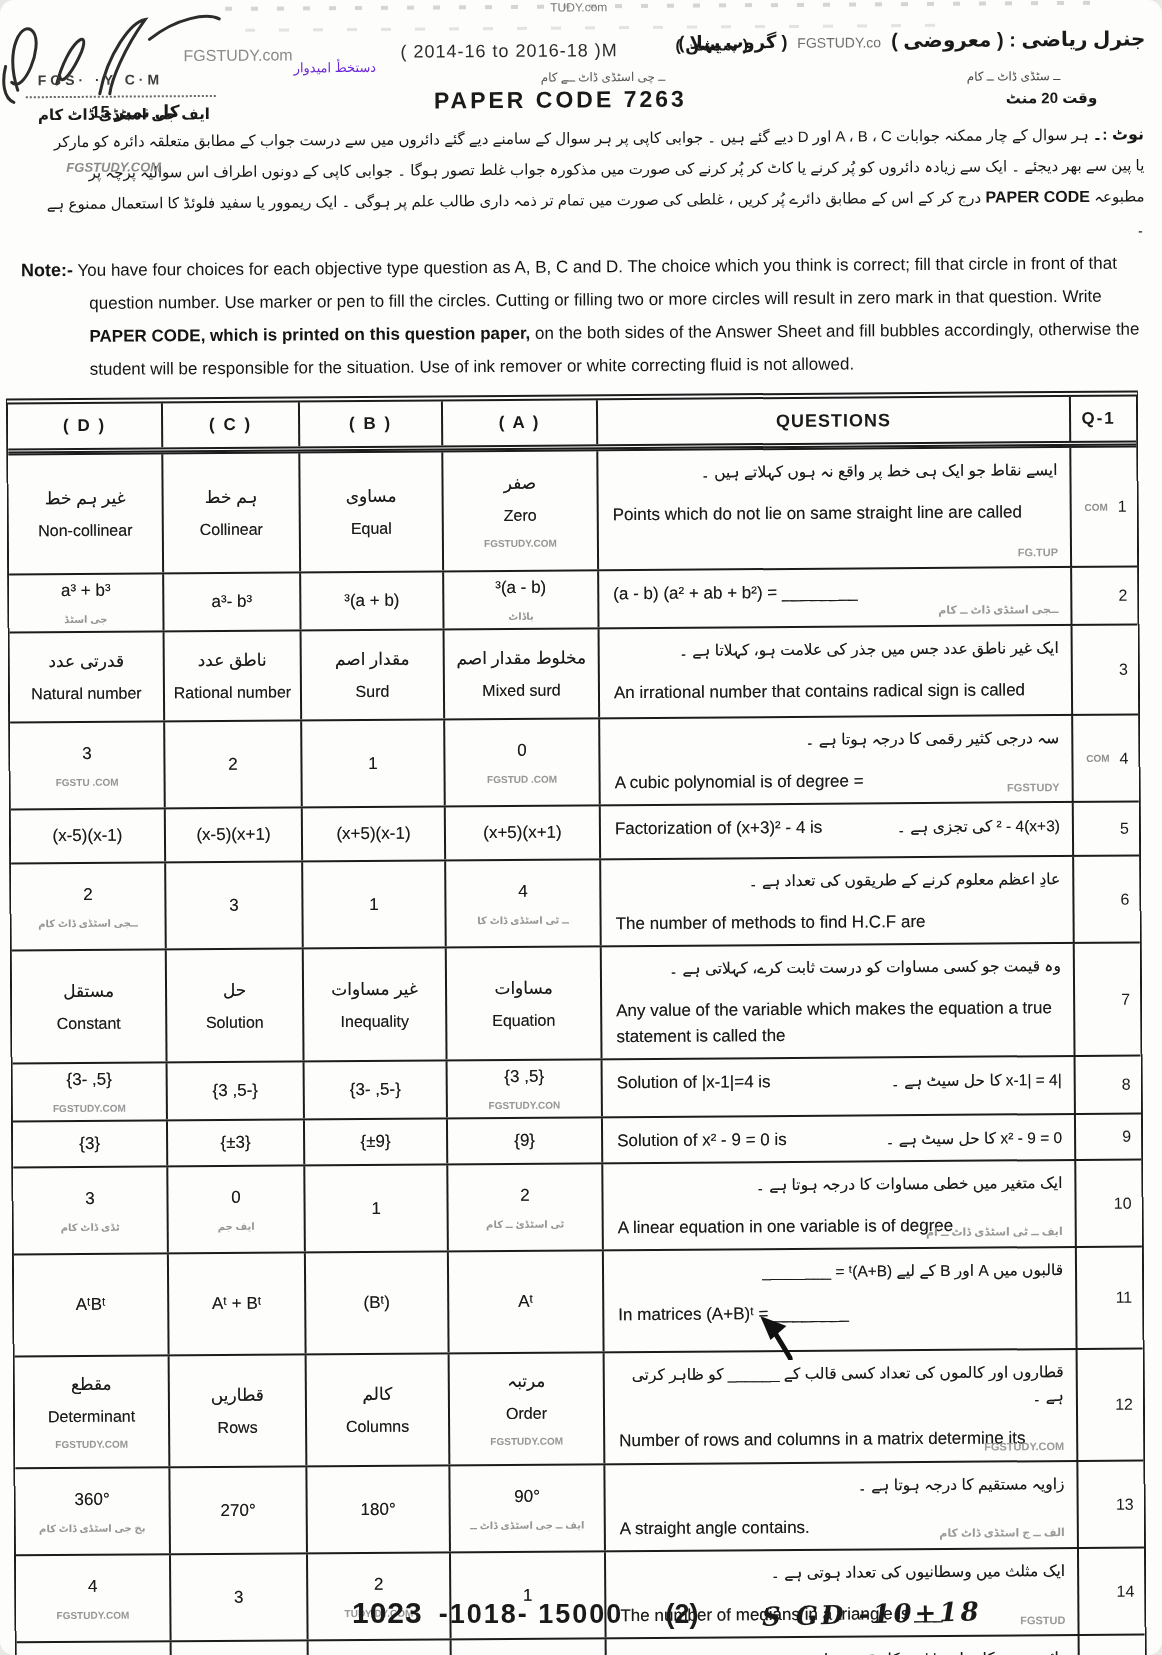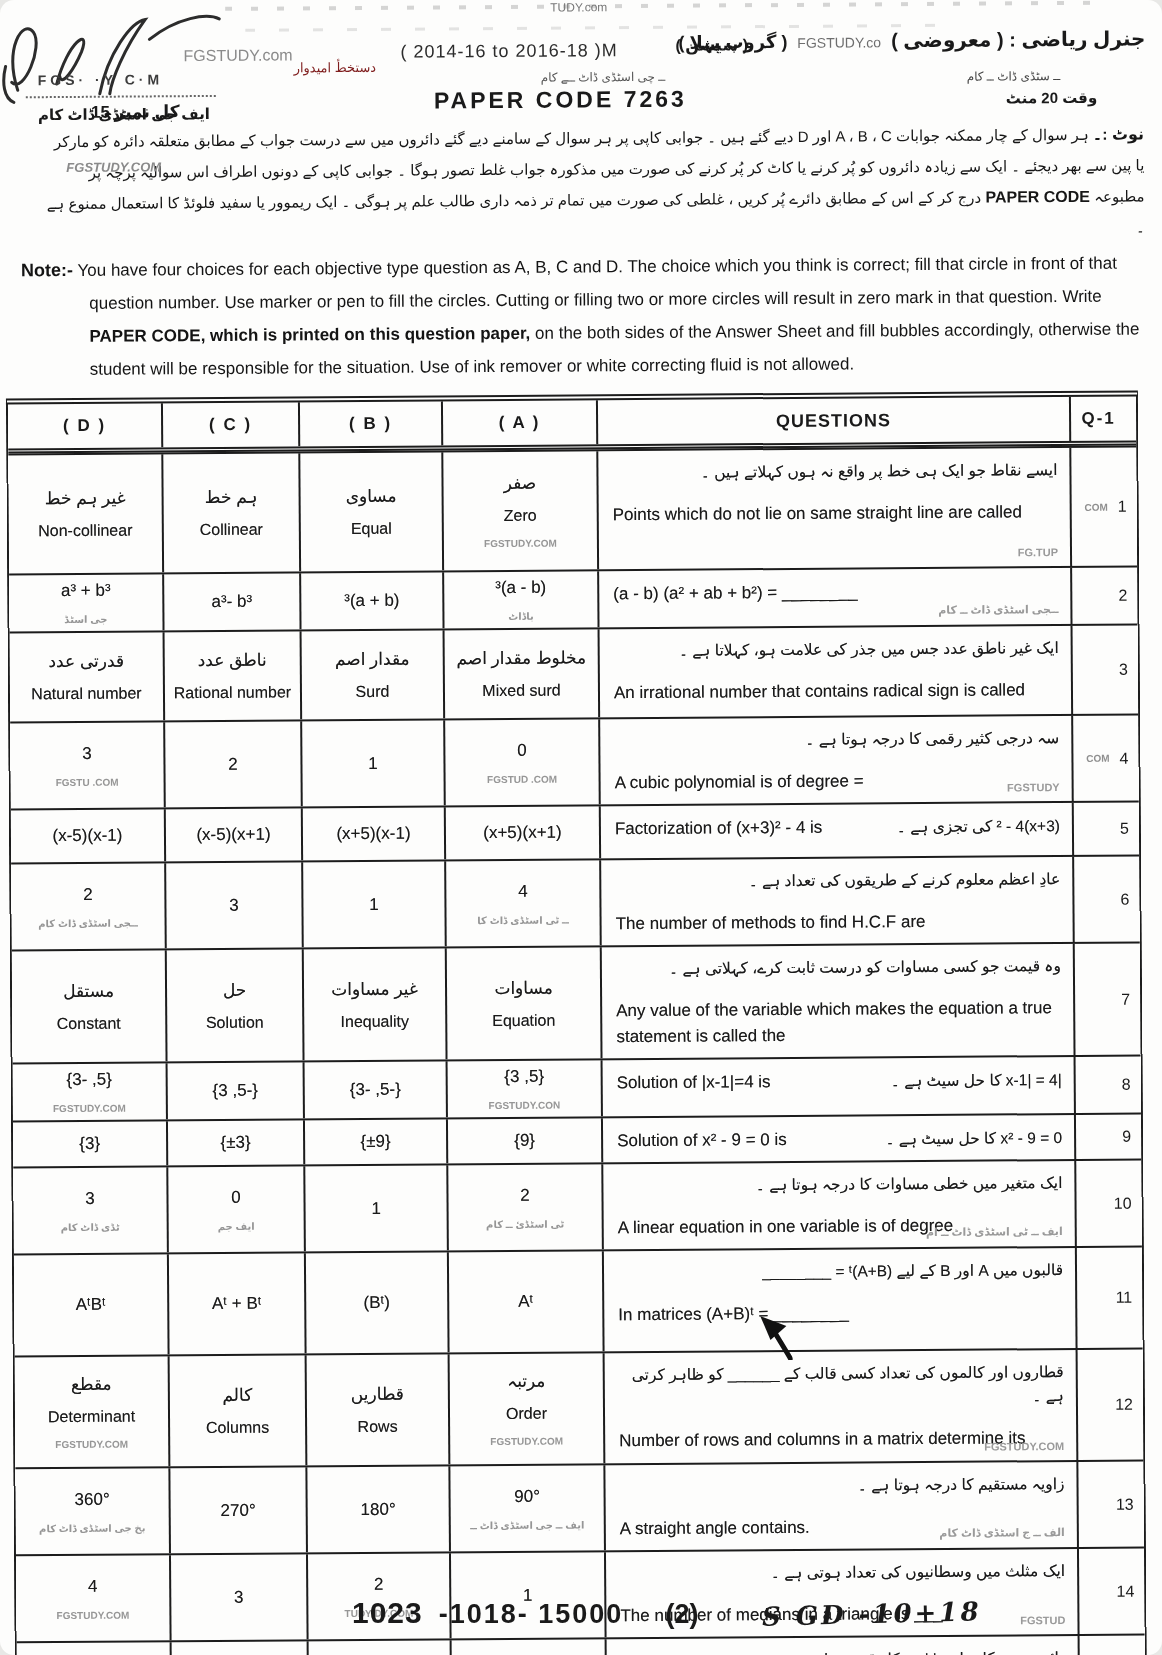--- a/index.html
+++ b/index.html
@@ -30,21 +30,21 @@
     background:repeating-linear-gradient(90deg, rgba(80,80,80,.3) 0 10px, transparent 10px 34px);
     opacity:.5;
   }
   .top-fragment { position:absolute; top:0; left:555px; font-size:12px; color:#777; }
   .scribble { position:absolute; top:2px; left:6px; }
   .hdr-watermark { position:absolute; top:44px; left:188px; color:#8b8b8b; font-size:16px; }
   .left-stamp { position:absolute; top:68px; left:42px; font-size:14px; letter-spacing:4px; color:#3c3c3c; font-weight:bold; }
   .stamp-dots { position:absolute; top:92px; left:30px; width:190px; border-bottom:2px dotted #666; }
   .left-site { position:absolute; top:72px; left:28px; width:200px; text-align:center; direction:rtl; font-size:15px; font-weight:bold; margin-top:30px; }
   .total-marks { position:absolute; top:86px; left:95px; direction:rtl; font-size:17px; font-weight:bold; margin-top:12px; }
-  .candidate-sign { position:absolute; top:58px; left:298px; direction:rtl; font-size:13px; color:#7f1d1d; }
+  .candidate-sign { position:absolute; top:58px; left:298px; direction:rtl; font-size:13px; color:#6d28d9; }
   .session-line { position:absolute; top:40px; left:405px; font-size:18px; color:#2c2c2c; letter-spacing:1px; }
   .session-label { position:absolute; top:36px; left:680px; direction:rtl; font-size:16px; font-weight:bold; }
   .center-site { position:absolute; top:70px; left:545px; direction:rtl; font-size:12px; color:#555; }
   .paper-code { position:absolute; top:86px; left:438px; font-size:23px; font-weight:bold; letter-spacing:3px; }
   .title-block { position:absolute; top:30px; left:770px; width:380px; direction:rtl; display:flex; align-items:baseline; gap:10px; }
   .title-urdu { font-size:20px; font-weight:bold; white-space:nowrap; }
   .brand { font-size:14px; color:#6e6e6e; direction:ltr; }
   .group-urdu { font-size:18px; font-weight:bold; white-space:nowrap; }
   .right-site { position:absolute; top:72px; left:960px; direction:rtl; font-size:12px; color:#444;margin-left:11px; }
   .time-urdu { position:absolute; top:92px; left:1010px; direction:rtl; font-size:15px; font-weight:bold; }
@@ -539,27 +539,27 @@
         </div>
       </div>
 
       <div class="trow">
         <div class="cell opt">
           <span class="opt-main">مقطع</span>
           <span class="opt-sub">Determinant</span>
           <span class="opt-wm">FGSTUDY.COM</span>
         </div>
         <div class="cell opt">
+          <span class="opt-main">قطاریں</span>
+          <span class="opt-sub">Rows</span>
+
+        </div>
+        <div class="cell opt">
           <span class="opt-main">کالم</span>
           <span class="opt-sub">Columns</span>
-
-        </div>
-        <div class="cell opt">
-          <span class="opt-main">قطاریں</span>
-          <span class="opt-sub">Rows</span>
 
         </div>
         <div class="cell opt">
           <span class="opt-main">مرتبہ</span>
           <span class="opt-sub">Order</span>
           <span class="opt-wm">FGSTUDY.COM</span>
         </div>
         <div class="cell qcell">
           <div class="q-line stacked">
             <span class="q-ur">قطاروں اور کالموں کی تعداد کسی قالب کے ______ کو ظاہر کرتی ہے ۔</span>

